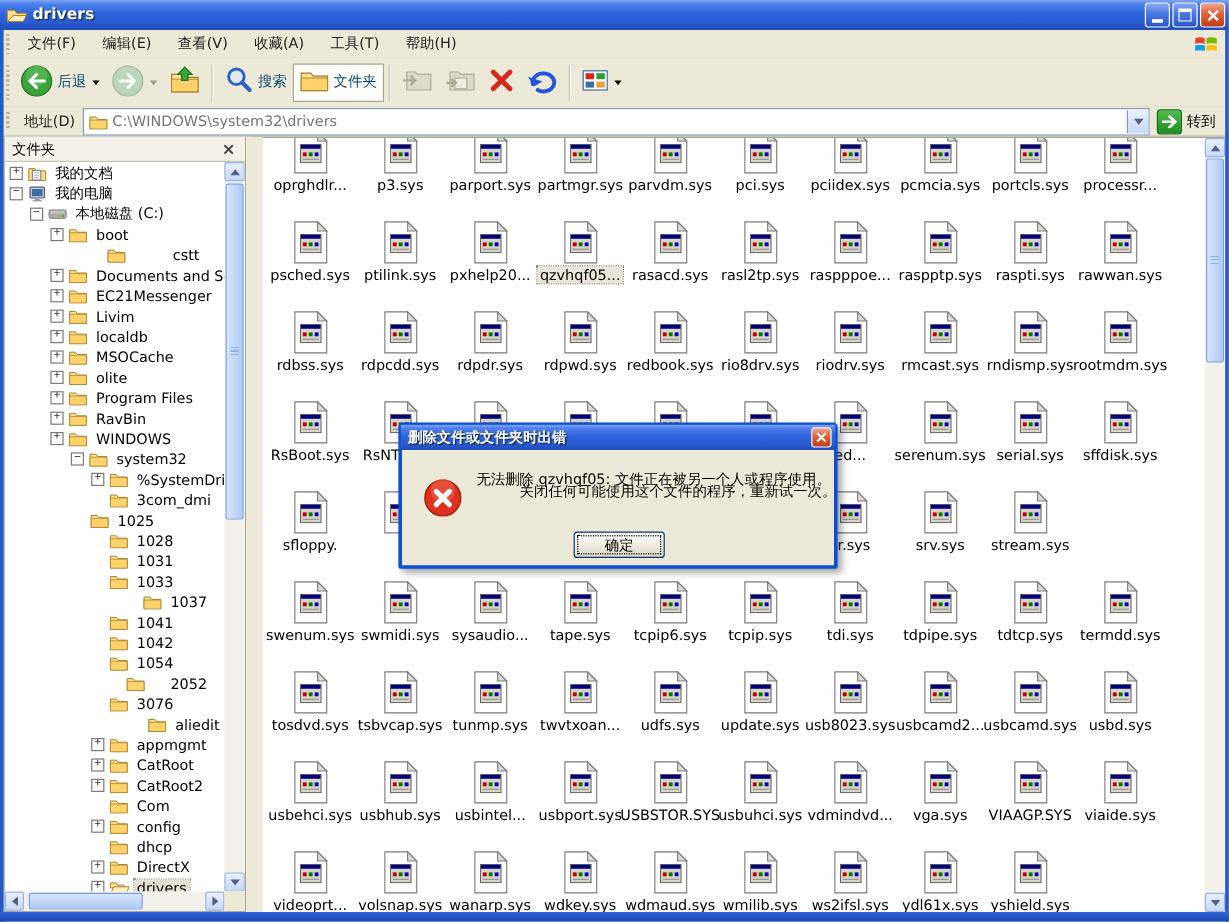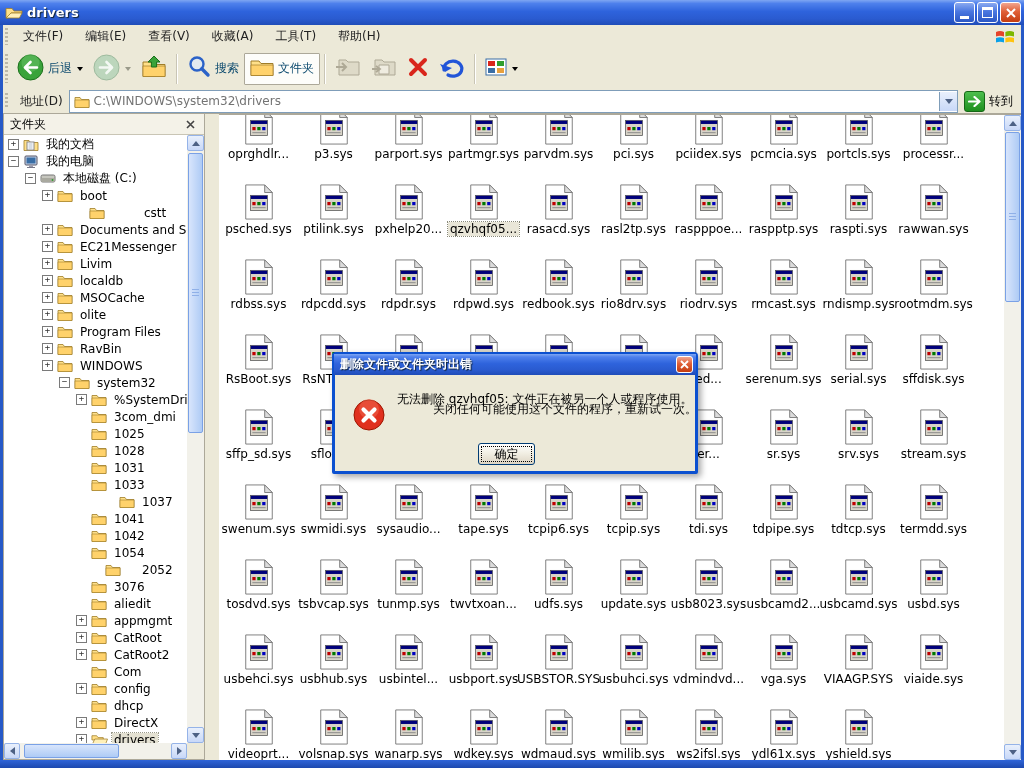--- a/index.html
+++ b/index.html
@@ -122,21 +122,21 @@
     background:linear-gradient(180deg,#7FA6F2 0%,#4E80EC 14%,#2E63DC 46%,#2A5BD0 75%,#1F4CB8 100%);
     display:flex;align-items:center;padding:0 3px 0 6px;}
   .dlg-title-text{flex:1;color:#fff;font-size:12px;font-weight:bold;text-shadow:1px 1px 1px #123;}
   .dlg-close{width:17px;height:17px;border:1px solid #fff;border-radius:3px;padding:0;cursor:pointer;
     background:linear-gradient(180deg,#F2A58F 0%,#E06037 45%,#C43C10 100%);
     display:flex;align-items:center;justify-content:center;}
   .dlg-body{position:relative;height:95px;font-size:12px;color:#000;}
   .err-icon{position:absolute;left:18px;top:24px;width:32px;height:32px;}
   .dlg-l1{position:absolute;left:62px;top:16px;white-space:nowrap;}
   .dlg-l2{position:absolute;left:62px;top:26px;white-space:nowrap;margin-left:36px;}
-  .dlg-ok{position:absolute;left:143px;top:68px;width:57px;height:22px;font-size:12px;
+  .dlg-ok{position:absolute;left:143px;top:68px;width:76px;height:22px;font-size:12px;
     border:1px solid #003C74;border-radius:3px;cursor:pointer;
     background:linear-gradient(180deg,#FFFFFF,#F2EFE4 45%,#DDD5C4 100%);
     outline:1px dotted #000;outline-offset:-4px;font-family:inherit;}
 </style>
 </head>
 <body>
 
 <div class="window">
 
   <div class="titlebar">
@@ -449,101 +449,101 @@
               <span class="tree-label">%SystemDriv</span>
             </div>
             <div class="tree-row" style="padding-left: 72px;">
               <span class="expand none"></span>
               <span class="tree-ico"><svg viewBox="0 0 16 13" width="16" height="13">
                   <path d="M1 2.5h5l1.5 2H15v8H1z" fill="#FFE089" stroke="#A07D28" stroke-width="0.8"></path>
                   <path d="M1 5h14v7.5H1z" fill="#FFD26B" stroke="#A07D28" stroke-width="0.6"></path>
                 </svg></span>
               <span class="tree-label">3com_dmi</span>
             </div>
+            <div class="tree-row" style="padding-left: 56px;">
+              <span class="expand none"></span>
+              <span class="tree-ico"><svg viewBox="0 0 16 13" width="16" height="13">
+                  <path d="M1 2.5h5l1.5 2H15v8H1z" fill="#FFE089" stroke="#A07D28" stroke-width="0.8"></path>
+                  <path d="M1 5h14v7.5H1z" fill="#FFD26B" stroke="#A07D28" stroke-width="0.6"></path>
+                </svg></span>
+              <span class="tree-label">1025</span>
+            </div>
             <div class="tree-row" style="padding-left: 72px;">
               <span class="expand none"></span>
               <span class="tree-ico"><svg viewBox="0 0 16 13" width="16" height="13">
                   <path d="M1 2.5h5l1.5 2H15v8H1z" fill="#FFE089" stroke="#A07D28" stroke-width="0.8"></path>
                   <path d="M1 5h14v7.5H1z" fill="#FFD26B" stroke="#A07D28" stroke-width="0.6"></path>
                 </svg></span>
-              <span class="tree-label">1025</span>
+              <span class="tree-label">1028</span>
             </div>
             <div class="tree-row" style="padding-left: 72px;">
               <span class="expand none"></span>
               <span class="tree-ico"><svg viewBox="0 0 16 13" width="16" height="13">
                   <path d="M1 2.5h5l1.5 2H15v8H1z" fill="#FFE089" stroke="#A07D28" stroke-width="0.8"></path>
                   <path d="M1 5h14v7.5H1z" fill="#FFD26B" stroke="#A07D28" stroke-width="0.6"></path>
                 </svg></span>
-              <span class="tree-label">1028</span>
+              <span class="tree-label">1031</span>
             </div>
             <div class="tree-row" style="padding-left: 72px;">
               <span class="expand none"></span>
               <span class="tree-ico"><svg viewBox="0 0 16 13" width="16" height="13">
                   <path d="M1 2.5h5l1.5 2H15v8H1z" fill="#FFE089" stroke="#A07D28" stroke-width="0.8"></path>
                   <path d="M1 5h14v7.5H1z" fill="#FFD26B" stroke="#A07D28" stroke-width="0.6"></path>
                 </svg></span>
-              <span class="tree-label">1031</span>
+              <span class="tree-label">1033</span>
+            </div>
+            <div class="tree-row" style="padding-left: 100px;">
+              <span class="expand none"></span>
+              <span class="tree-ico"><svg viewBox="0 0 16 13" width="16" height="13">
+                  <path d="M1 2.5h5l1.5 2H15v8H1z" fill="#FFE089" stroke="#A07D28" stroke-width="0.8"></path>
+                  <path d="M1 5h14v7.5H1z" fill="#FFD26B" stroke="#A07D28" stroke-width="0.6"></path>
+                </svg></span>
+              <span class="tree-label">1037</span>
             </div>
             <div class="tree-row" style="padding-left: 72px;">
               <span class="expand none"></span>
               <span class="tree-ico"><svg viewBox="0 0 16 13" width="16" height="13">
                   <path d="M1 2.5h5l1.5 2H15v8H1z" fill="#FFE089" stroke="#A07D28" stroke-width="0.8"></path>
                   <path d="M1 5h14v7.5H1z" fill="#FFD26B" stroke="#A07D28" stroke-width="0.6"></path>
                 </svg></span>
-              <span class="tree-label">1033</span>
-            </div>
-            <div class="tree-row" style="padding-left: 100px;">
-              <span class="expand none"></span>
-              <span class="tree-ico"><svg viewBox="0 0 16 13" width="16" height="13">
-                  <path d="M1 2.5h5l1.5 2H15v8H1z" fill="#FFE089" stroke="#A07D28" stroke-width="0.8"></path>
-                  <path d="M1 5h14v7.5H1z" fill="#FFD26B" stroke="#A07D28" stroke-width="0.6"></path>
-                </svg></span>
-              <span class="tree-label">1037</span>
+              <span class="tree-label">1041</span>
             </div>
             <div class="tree-row" style="padding-left: 72px;">
               <span class="expand none"></span>
               <span class="tree-ico"><svg viewBox="0 0 16 13" width="16" height="13">
                   <path d="M1 2.5h5l1.5 2H15v8H1z" fill="#FFE089" stroke="#A07D28" stroke-width="0.8"></path>
                   <path d="M1 5h14v7.5H1z" fill="#FFD26B" stroke="#A07D28" stroke-width="0.6"></path>
                 </svg></span>
-              <span class="tree-label">1041</span>
+              <span class="tree-label">1042</span>
             </div>
             <div class="tree-row" style="padding-left: 72px;">
               <span class="expand none"></span>
               <span class="tree-ico"><svg viewBox="0 0 16 13" width="16" height="13">
                   <path d="M1 2.5h5l1.5 2H15v8H1z" fill="#FFE089" stroke="#A07D28" stroke-width="0.8"></path>
                   <path d="M1 5h14v7.5H1z" fill="#FFD26B" stroke="#A07D28" stroke-width="0.6"></path>
                 </svg></span>
-              <span class="tree-label">1042</span>
+              <span class="tree-label">1054</span>
+            </div>
+            <div class="tree-row" style="padding-left: 72px; gap: 14px;">
+              <span class="expand none"></span>
+              <span class="tree-ico"><svg viewBox="0 0 16 13" width="16" height="13">
+                  <path d="M1 2.5h5l1.5 2H15v8H1z" fill="#FFE089" stroke="#A07D28" stroke-width="0.8"></path>
+                  <path d="M1 5h14v7.5H1z" fill="#FFD26B" stroke="#A07D28" stroke-width="0.6"></path>
+                </svg></span>
+              <span class="tree-label">2052</span>
             </div>
             <div class="tree-row" style="padding-left: 72px;">
               <span class="expand none"></span>
               <span class="tree-ico"><svg viewBox="0 0 16 13" width="16" height="13">
                   <path d="M1 2.5h5l1.5 2H15v8H1z" fill="#FFE089" stroke="#A07D28" stroke-width="0.8"></path>
                   <path d="M1 5h14v7.5H1z" fill="#FFD26B" stroke="#A07D28" stroke-width="0.6"></path>
                 </svg></span>
-              <span class="tree-label">1054</span>
-            </div>
-            <div class="tree-row" style="padding-left: 72px; gap: 14px;">
-              <span class="expand none"></span>
-              <span class="tree-ico"><svg viewBox="0 0 16 13" width="16" height="13">
-                  <path d="M1 2.5h5l1.5 2H15v8H1z" fill="#FFE089" stroke="#A07D28" stroke-width="0.8"></path>
-                  <path d="M1 5h14v7.5H1z" fill="#FFD26B" stroke="#A07D28" stroke-width="0.6"></path>
-                </svg></span>
-              <span class="tree-label">2052</span>
-            </div>
-            <div class="tree-row" style="padding-left: 72px;">
-              <span class="expand none"></span>
-              <span class="tree-ico"><svg viewBox="0 0 16 13" width="16" height="13">
-                  <path d="M1 2.5h5l1.5 2H15v8H1z" fill="#FFE089" stroke="#A07D28" stroke-width="0.8"></path>
-                  <path d="M1 5h14v7.5H1z" fill="#FFD26B" stroke="#A07D28" stroke-width="0.6"></path>
-                </svg></span>
               <span class="tree-label">3076</span>
             </div>
-            <div class="tree-row" style="padding-left: 72px;">
+            <div class="tree-row" style="padding-left: 104px;">
               <span class="expand none"></span>
               <span class="tree-ico"><svg viewBox="0 0 16 13" width="16" height="13">
                   <path d="M1 2.5h5l1.5 2H15v8H1z" fill="#FFE089" stroke="#A07D28" stroke-width="0.8"></path>
                   <path d="M1 5h14v7.5H1z" fill="#FFD26B" stroke="#A07D28" stroke-width="0.6"></path>
                 </svg></span>
               <span class="tree-label">aliedit</span>
             </div>
             <div class="tree-row" style="padding-left: 72px;">
               <span class="expand">+</span>
               <span class="tree-ico"><svg viewBox="0 0 16 13" width="16" height="13">
@@ -1156,33 +1156,20 @@
                     <rect x="6.4" y="12.4" width="17.2" height="3.4" fill="#00007A"></rect>
                     <rect x="8" y="19" width="3.4" height="3.4" fill="#C00000"></rect>
                     <rect x="13.2" y="19" width="3.4" height="3.4" fill="#007800"></rect>
                     <rect x="18.4" y="19" width="3.4" height="3.4" fill="#0000C0"></rect>
                     <path d="M8 25 h14" stroke="#888" stroke-width="1"></path>
                   </svg></span>
                 <span class="file-label">sffdisk.sys</span>
               </div>
             </div>
             <div class="grid-row">
-              <div class="file-item">
-                <span class="sys-icon"><svg viewBox="0 0 30 38" width="30" height="36">
-                    <path d="M1 1 h20 l8 8 v28 h-28 z" fill="#fff" stroke="#7b7b7b"></path>
-                    <path d="M21 1 l8 8 h-8 z" fill="#DCDCDC" stroke="#7b7b7b"></path>
-                    <rect x="6" y="12" width="18" height="16" fill="#D8D4C8" stroke="#555" stroke-width="0.8"></rect>
-                    <rect x="6.4" y="12.4" width="17.2" height="3.4" fill="#00007A"></rect>
-                    <rect x="8" y="19" width="3.4" height="3.4" fill="#C00000"></rect>
-                    <rect x="13.2" y="19" width="3.4" height="3.4" fill="#007800"></rect>
-                    <rect x="18.4" y="19" width="3.4" height="3.4" fill="#0000C0"></rect>
-                    <path d="M8 25 h14" stroke="#888" stroke-width="1"></path>
-                  </svg></span>
-                <span class="file-label">sffp_sd.sys</span>
-              </div>
               <div class="file-item">
                 <span class="sys-icon"><svg viewBox="0 0 30 38" width="30" height="36">
                     <path d="M1 1 h20 l8 8 v28 h-28 z" fill="#fff" stroke="#7b7b7b"></path>
                     <path d="M21 1 l8 8 h-8 z" fill="#DCDCDC" stroke="#7b7b7b"></path>
                     <rect x="6" y="12" width="18" height="16" fill="#D8D4C8" stroke="#555" stroke-width="0.8"></rect>
                     <rect x="6.4" y="12.4" width="17.2" height="3.4" fill="#00007A"></rect>
                     <rect x="8" y="19" width="3.4" height="3.4" fill="#C00000"></rect>
                     <rect x="13.2" y="19" width="3.4" height="3.4" fill="#007800"></rect>
                     <rect x="18.4" y="19" width="3.4" height="3.4" fill="#0000C0"></rect>
                     <path d="M8 25 h14" stroke="#888" stroke-width="1"></path>

